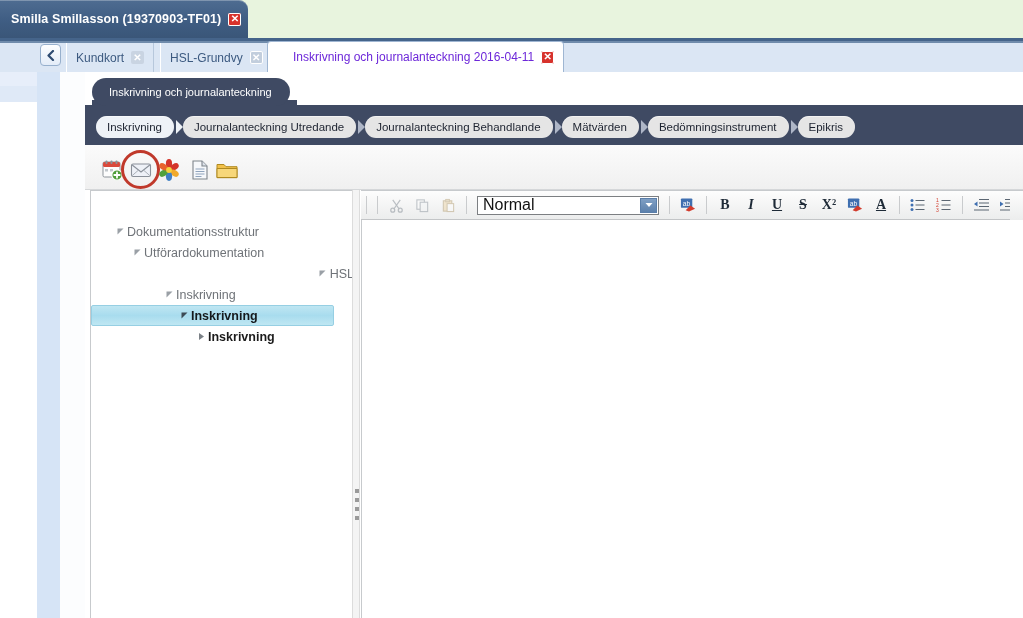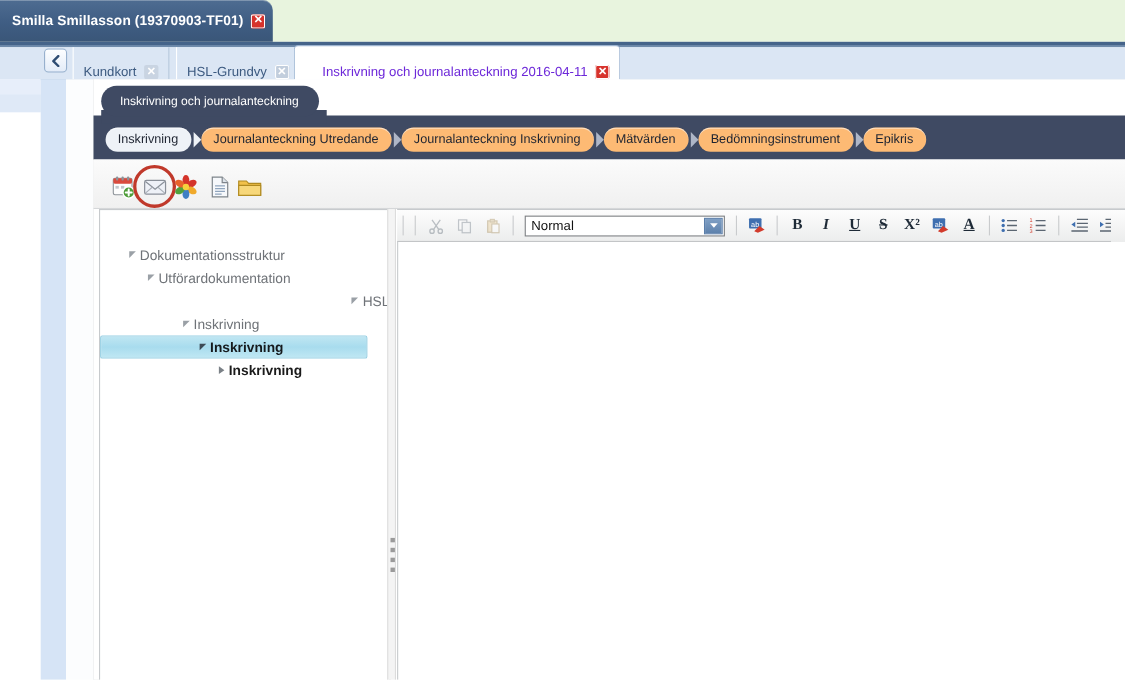--- a/index.html
+++ b/index.html
@@ -67,21 +67,21 @@
     display: flex; align-items: center; justify-content: center;
     cursor: pointer;
   }
   .back-btn svg { display: block; }
 
   .tab {
     position: absolute; top: 43px; height: 29px;
     background: #dbe6f4;
     border-left: 1px solid #ffffff;
     border-right: 1px solid #b7c8dc;
-    display: flex; align-items: flex-end;
+    display: flex; align-items: center;
     box-sizing: border-box; padding: 0 9px;
     cursor: pointer;
   }
   .tab .t-label { font-size: 12px; color: #3c5a80; white-space: nowrap; }
   .tab.active {
     background: #ffffff;
     border: 1px solid #9fb6d2; border-bottom: 1px solid #ffffff;
     border-top-left-radius: 4px; border-top-right-radius: 4px;
     top: 41px; height: 32px;
   }
@@ -147,21 +147,21 @@
     background: #3f4a63;
   }
 
   
   .steps { position: absolute; left: 96px; top: 116px; height: 22px; display: flex; align-items: center; }
   .step {
     position: relative; height: 22px;
     display: flex; align-items: center;
     padding: 0 12px 0 11px;
     font-size: 11.5px; color: #1d2330;
-    background: #fdba74;
+    background: #e5e5e5;
     border-top-left-radius: 11px; border-bottom-left-radius: 11px;
     border-top-right-radius: 11px; border-bottom-right-radius: 11px;
     margin-right: 9px;
     white-space: nowrap;
     cursor: pointer;
     box-shadow: inset 0 1px 0 rgba(255,255,255,0.55);
   }
   .step.active { background: #eef2f7; }
   .step::after {
     content: "";
@@ -283,21 +283,21 @@
     position: relative;
     width: 182px; height: 19px; margin: 0 5px;
     background: #ffffff;
     border: 1px solid #7c7f82;
     box-sizing: border-box;
     display: flex; align-items: center;
     padding-left: 5px;
     cursor: pointer;
     flex: 0 0 182px;
   }
-  .style-select .val { font-size: 12px; color: #111; }
+  .style-select .val { font-size: 16px; color: #111; }
   .style-select .drop {
     position: absolute; right: 1px; top: 1px; width: 17px; height: 15px;
     background: linear-gradient(to bottom,#7f9fc4,#5d81ac);
     border: 1px solid #5a7ea9;
     display: flex; align-items: center; justify-content: center;
     box-sizing: border-box;
   }
   .ed-canvas {
     position: absolute; left: 361px; top: 220px; width: 661px; height: 398px;
     background: #ffffff;
@@ -362,21 +362,21 @@
   </div>
 
   <div class="steps">
     <div class="step active">
       <span>Inskrivning</span>
     </div>
     <div class="step">
       <span>Journalanteckning Utredande</span>
     </div>
     <div class="step">
-      <span>Journalanteckning Inskrivning</span>
+      <span>Journalanteckning Behandlande</span>
     </div>
     <div class="step">
       <span>Mätvärden</span>
     </div>
     <div class="step">
       <span>Bedömningsinstrument</span>
     </div>
     <div class="step last">
       <span>Epikris</span>
     </div>

